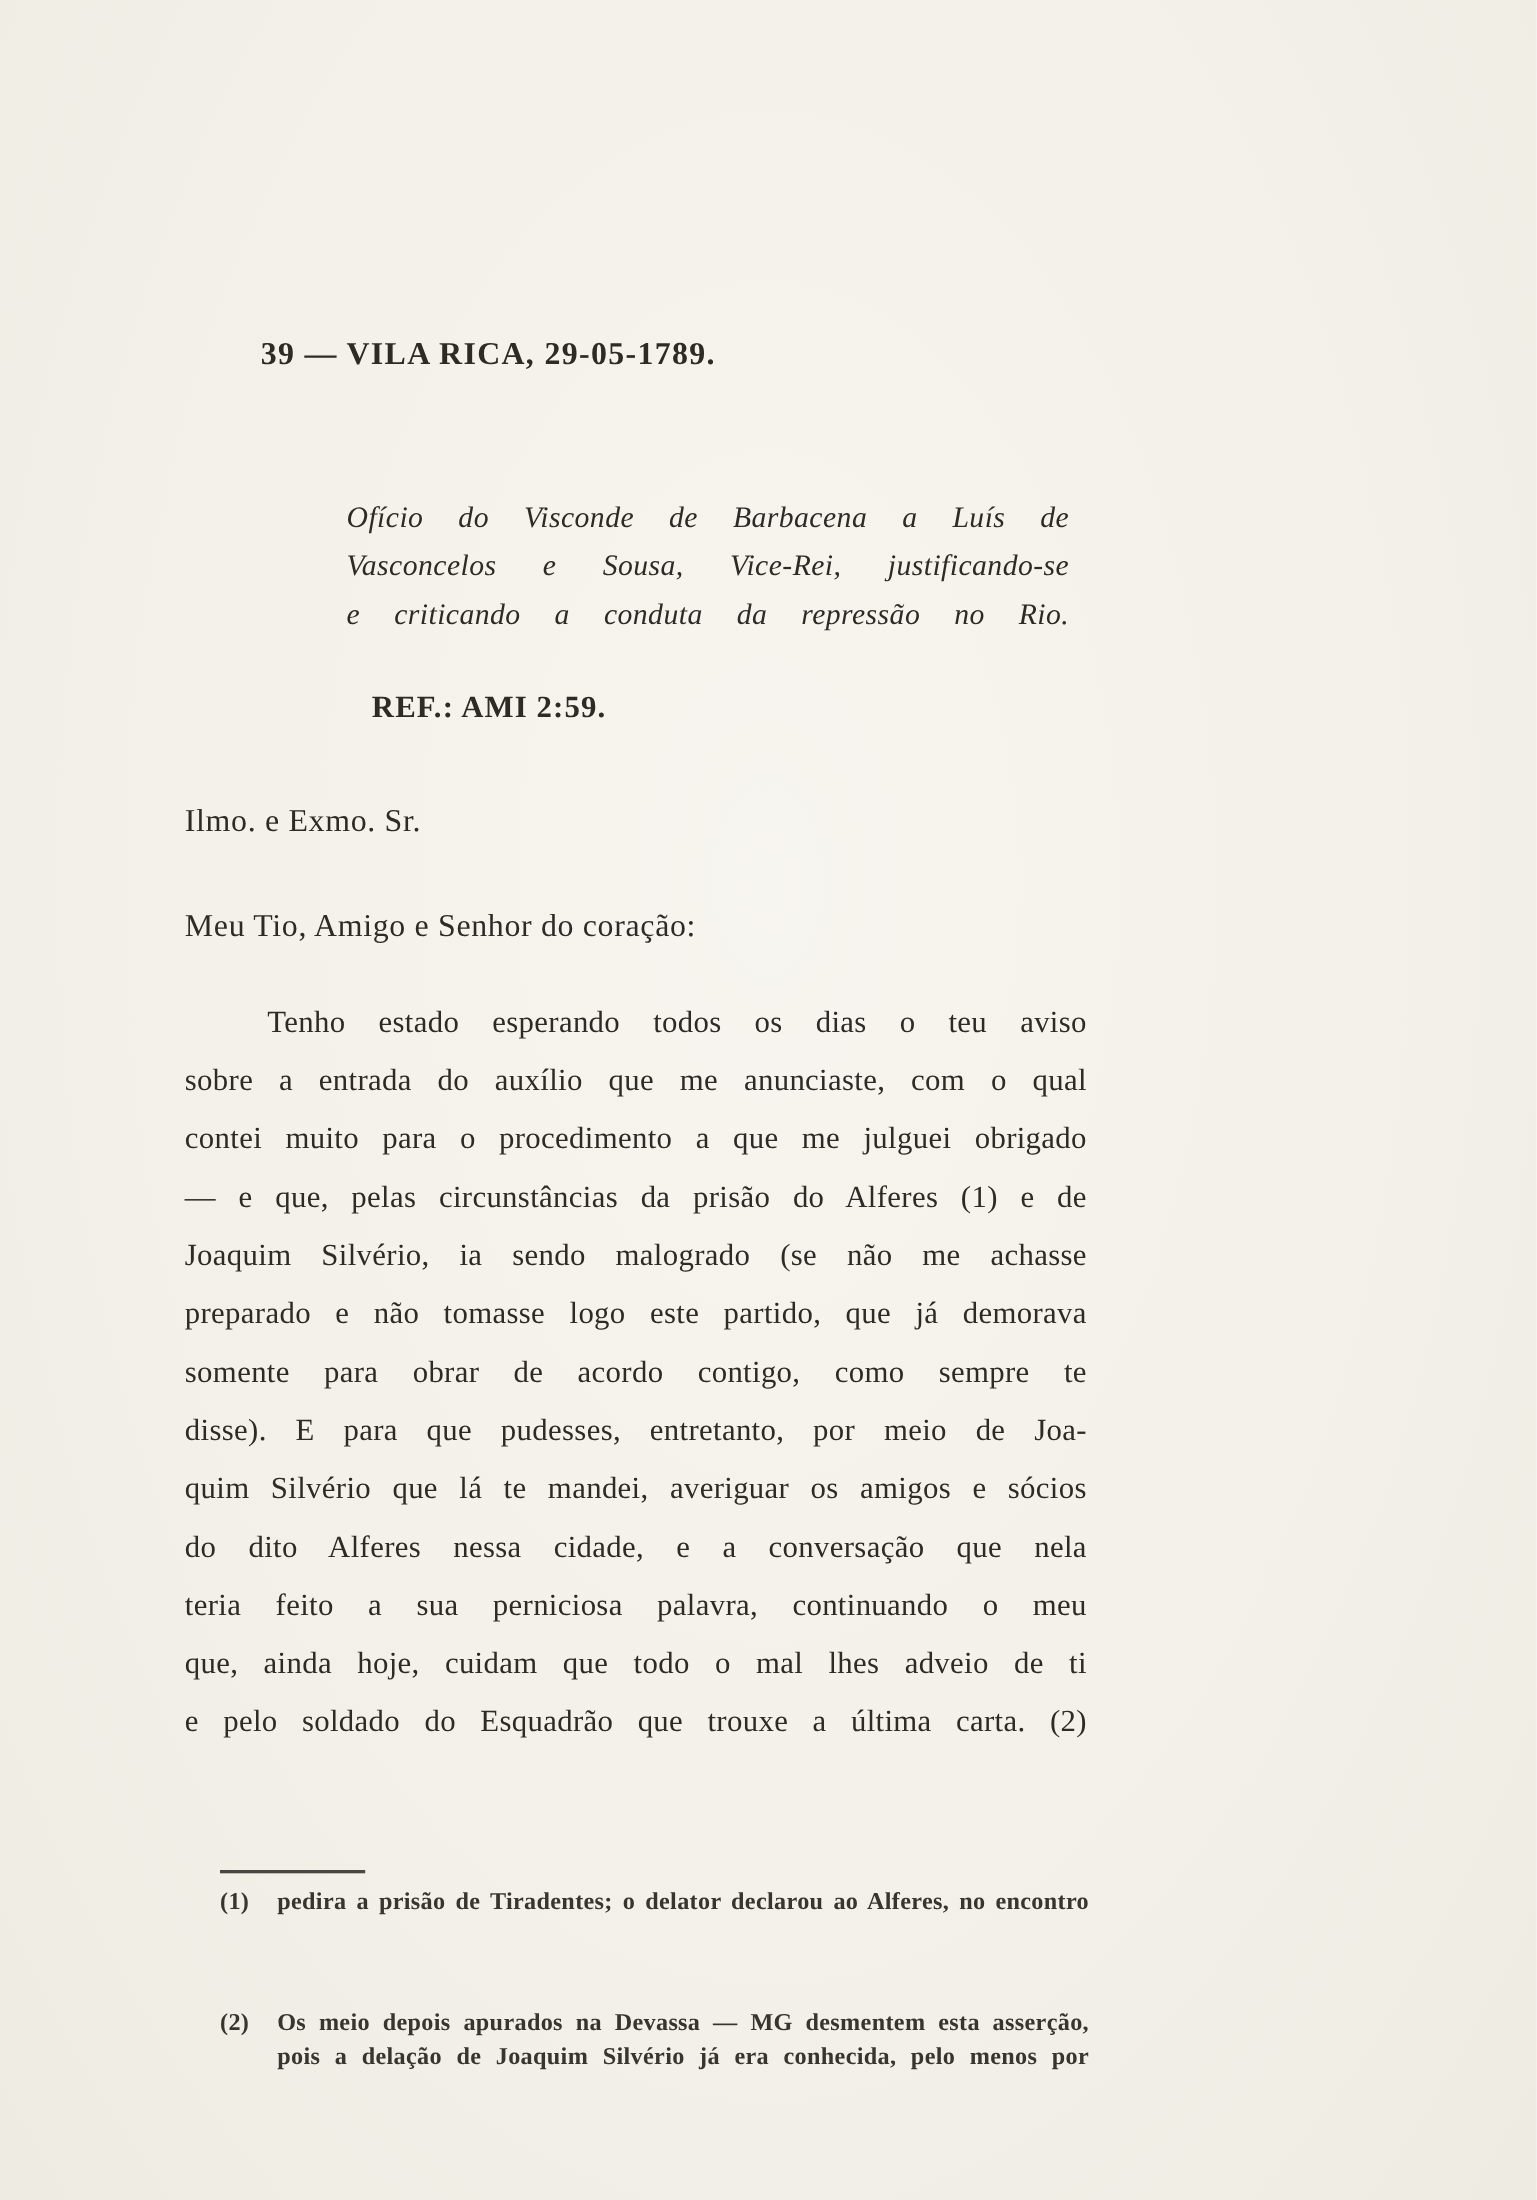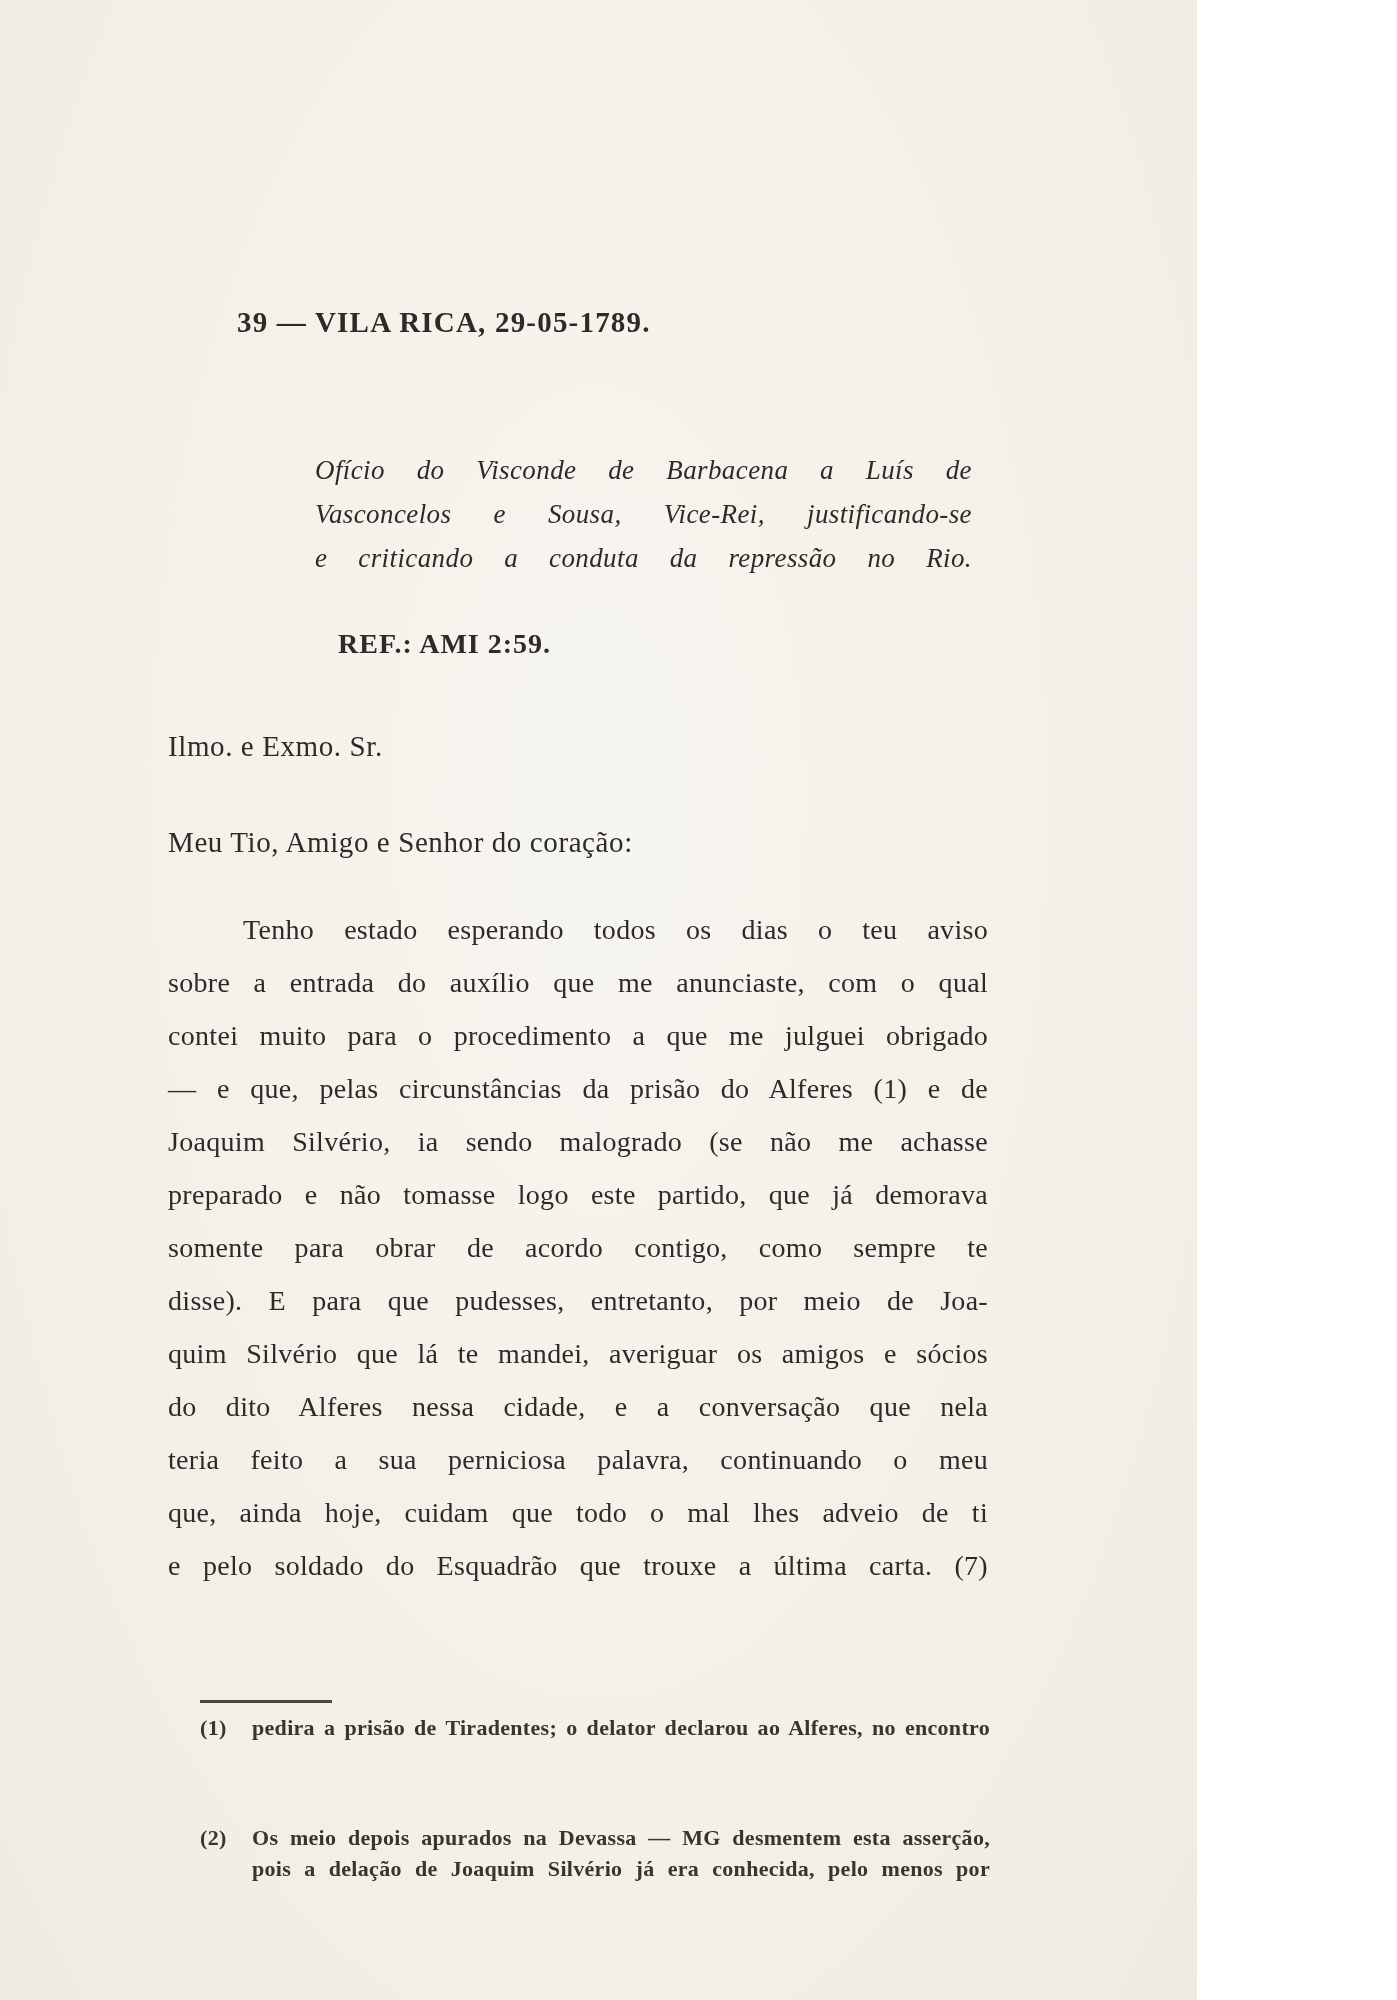--- a/index.html
+++ b/index.html
@@ -2,21 +2,21 @@
 <html><head>
 <meta charset="utf-8">
 <style>
   html,body{margin:0;padding:0;}
   body{
     width:1397px;height:2000px;
     font-family:"Liberation Serif","DejaVu Serif",serif;
     overflow:hidden;
   }
   .page{
-    position:relative;width:1197px;height:2000px;
+    position:relative;width:1397px;height:2000px;
     background:radial-gradient(ellipse at 50% 40%, #f7f5ef 0%, #f3f0e9 60%, #eeebe2 100%);
     color:#2e2b27;
   }
   .doc-title{
     position:absolute;left:237px;top:306px;width:760px;
     font-size:29px;font-weight:bold;letter-spacing:1.2px;white-space:nowrap;
   }
   .summary{
     position:absolute;left:315px;top:448px;width:657px;
     font-size:27px;font-style:italic;line-height:44px;letter-spacing:0.4px;
@@ -78,21 +78,21 @@
       <div class="tline">contei muito para o procedimento a que me julguei obrigado</div>
       <div class="tline">— e que, pelas circunstâncias da prisão do Alferes (1) e de</div>
       <div class="tline">Joaquim Silvério, ia sendo malogrado (se não me achasse</div>
       <div class="tline">preparado e não tomasse logo este partido, que já demorava</div>
       <div class="tline">somente para obrar de acordo contigo, como sempre te</div>
       <div class="tline">disse).  E para que pudesses, entretanto, por meio de Joa-</div>
       <div class="tline">quim Silvério que lá te mandei, averiguar os amigos e sócios</div>
       <div class="tline">do dito Alferes nessa cidade, e a conversação que nela</div>
       <div class="tline">teria feito a sua perniciosa palavra, continuando o meu</div>
       <div class="tline">que, ainda hoje, cuidam que todo o mal lhes adveio de ti</div>
-      <div class="tline last">e pelo soldado do Esquadrão que trouxe a última carta. (7)</div>
+      <div class="tline last">e pelo soldado do Esquadrão que trouxe a última carta. (2)</div>
     </div>
 
   <div class="footnote-rule"></div>
 
   <div class="footnote fn-1">
     <div class="fn-marker">(1)</div>
     <div class="fn-text">
         <div class="tline">pedira a prisão de Tiradentes; o delator declarou ao Alferes, no encontro</div>
       </div>
   </div>

